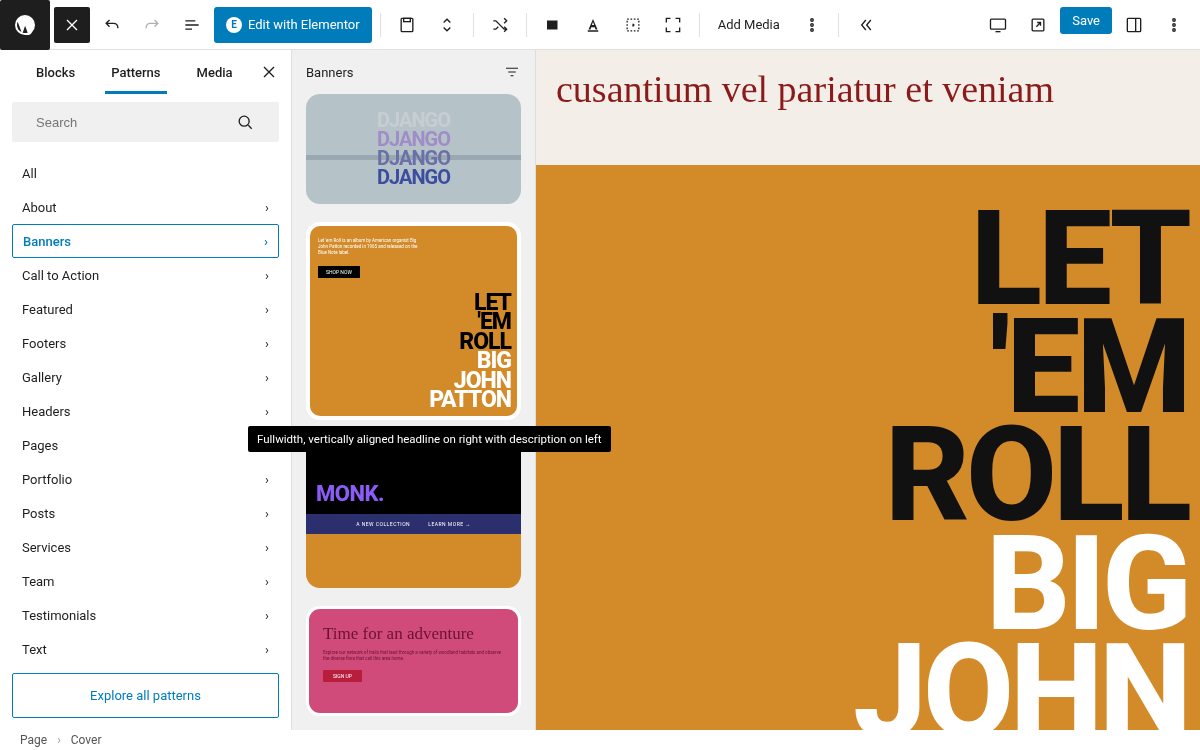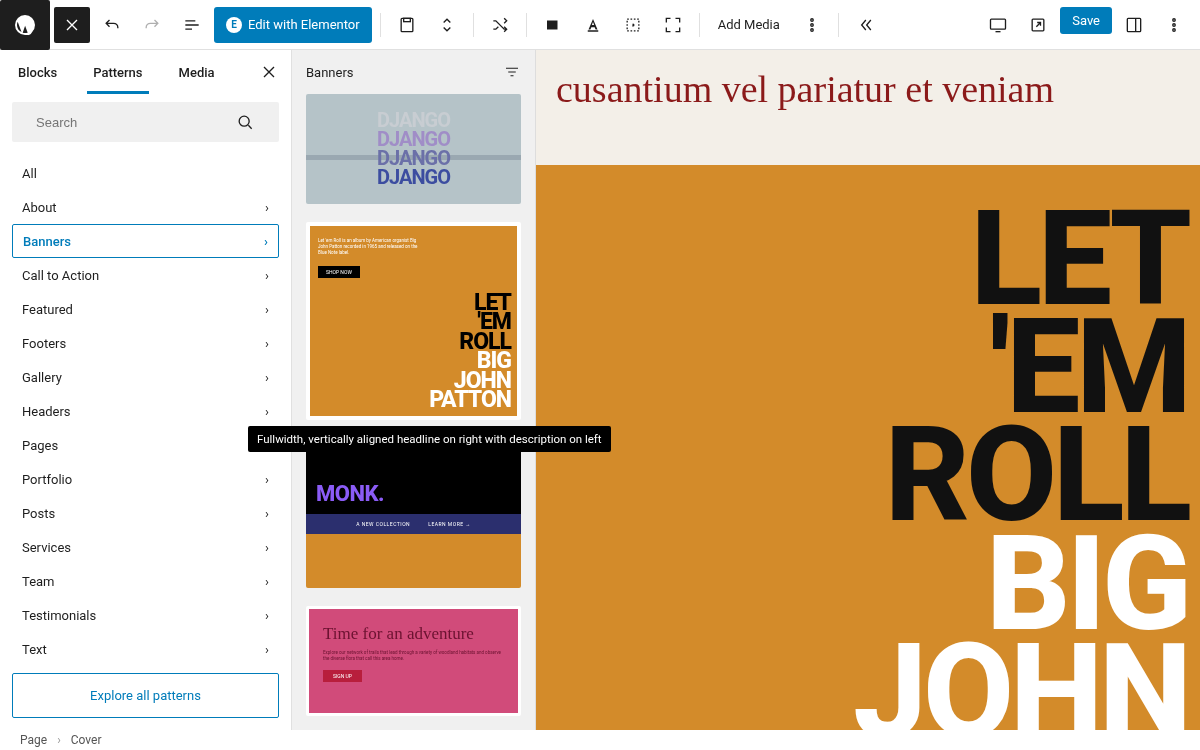--- a/index.html
+++ b/index.html
@@ -18,40 +18,40 @@
 .save-btn { background: #007cba; color: #fff; padding: 6px 12px; border-radius: 3px; font-size: 13px; cursor: pointer; }
 svg { display: block; }
 
 
 .main { position: absolute; top: 50px; left: 0; right: 0; bottom: 20px; display: flex; }
 .left-panel { width: 292px; border-right: 1px solid #e0e0e0; display: flex; flex-direction: column; background:#fff;}
 .mid-panel { width: 244px; background: #f0f0f0; border-right: 1px solid #ddd; display: flex; flex-direction: column; }
 .canvas { flex: 1; overflow: hidden; position: relative; }
 
 
-.tabs { display: flex; align-items: center; height: 44px; position: relative; }
+.tabs { display: flex; align-items: center; height: 44px; position: relative; margin-left: 18px; }
 .tab { padding: 0 18px; font-size: 13px; height: 44px; display: flex; align-items: center; cursor: pointer; color:#1e1e1e; font-weight:500;}
 .tab.active { position: relative; }
 .tab.active::after { content:""; position:absolute; bottom:0; left:12px; right:12px; height:3px; background:#007cba;}
 .close-x { margin-left: auto; width: 36px; height: 36px; display:flex; align-items:center; justify-content:center; cursor:pointer; margin-right:4px;}
 .search-box { margin: 8px 12px 14px; background: #f0f0f0; border-radius: 2px; height: 40px; display: flex; align-items: center; padding: 0 24px; color: #757575; }
 .search-box input { flex:1; border:none; background:transparent; outline:none; font-size:13px; }
 .search-box .sicon { color:#1e1e1e; }
 .cat-list { flex: 1; overflow-y: auto; padding: 0 12px; }
 .cat-item { height: 34px; display: flex; align-items: center; justify-content: space-between; padding: 0 10px; cursor: pointer; border-radius: 2px; font-size:13px;}
 .cat-item.selected { border: 1.5px solid #007cba; color: #007cba; font-weight:500;}
 .cat-item .chev { color:#1e1e1e; }
 .cat-item.selected .chev { color:#007cba;}
 .explore { margin: 12px; border: 1px solid #007cba; color: #007cba; text-align: center; padding: 14px; border-radius: 2px; cursor: pointer; font-size:13px;}
 
 
 .mid-head { height: 44px; display: flex; align-items: center; padding: 0 14px; font-size: 13px; color:#1e1e1e;}
 .mid-head .filter { margin-left: auto; cursor:pointer;}
 .thumbs { flex: 1; overflow-y: auto; padding: 0 14px; display: flex; flex-direction: column; gap: 18px; }
-.thumb { border-radius: 2px; overflow: hidden; cursor: pointer; position:relative;}
+.thumb { border-radius: 14px; overflow: hidden; cursor: pointer; position:relative;}
 
 
 .t1 { height: 110px; background: linear-gradient(to bottom, #b5c3c8 55%, #9aa8b1 55%, #9aa8b1 60%, #b5c3c8 60%); display:flex; flex-direction:column; align-items:center; justify-content:center; gap:-2px;}
 .t1 span { font-size:20px; font-weight:700; letter-spacing:-1px; line-height:0.95;}
 .t1 .a{color:#c8cdd2;} .t1 .b{color:#a08dc7;} .t1 .c{color:#6b70a8;} .t1 .d{color:#3c4da0;}
 
 
 .t2 { height: 198px; background: #d38b2a; border:4px solid #fff; position:relative;}
 .t2 .desc { position:absolute; top:12px; left:8px; width:100px; color:#fff; font-size:4.5px; line-height:1.3;}
 .t2 .shop { position:absolute; top:40px; left:8px; background:#000; color:#fff; font-size:5px; padding:3px 8px;}

